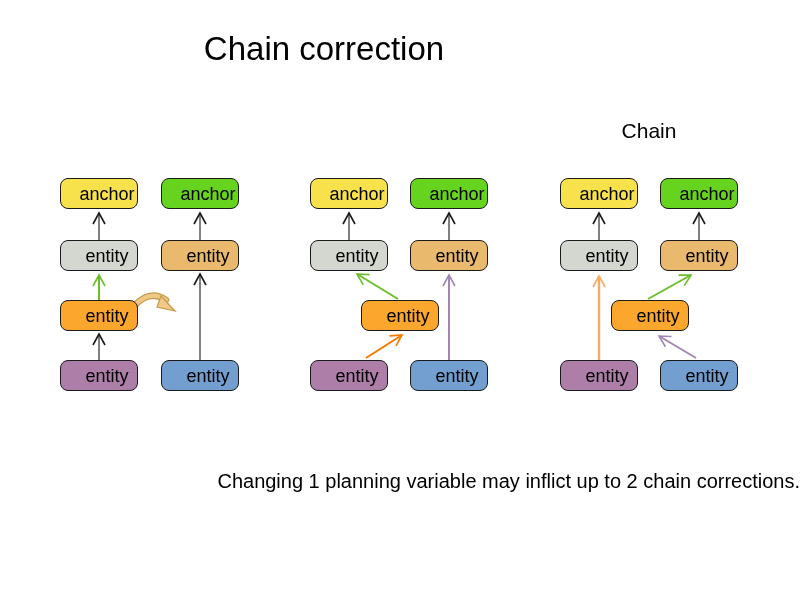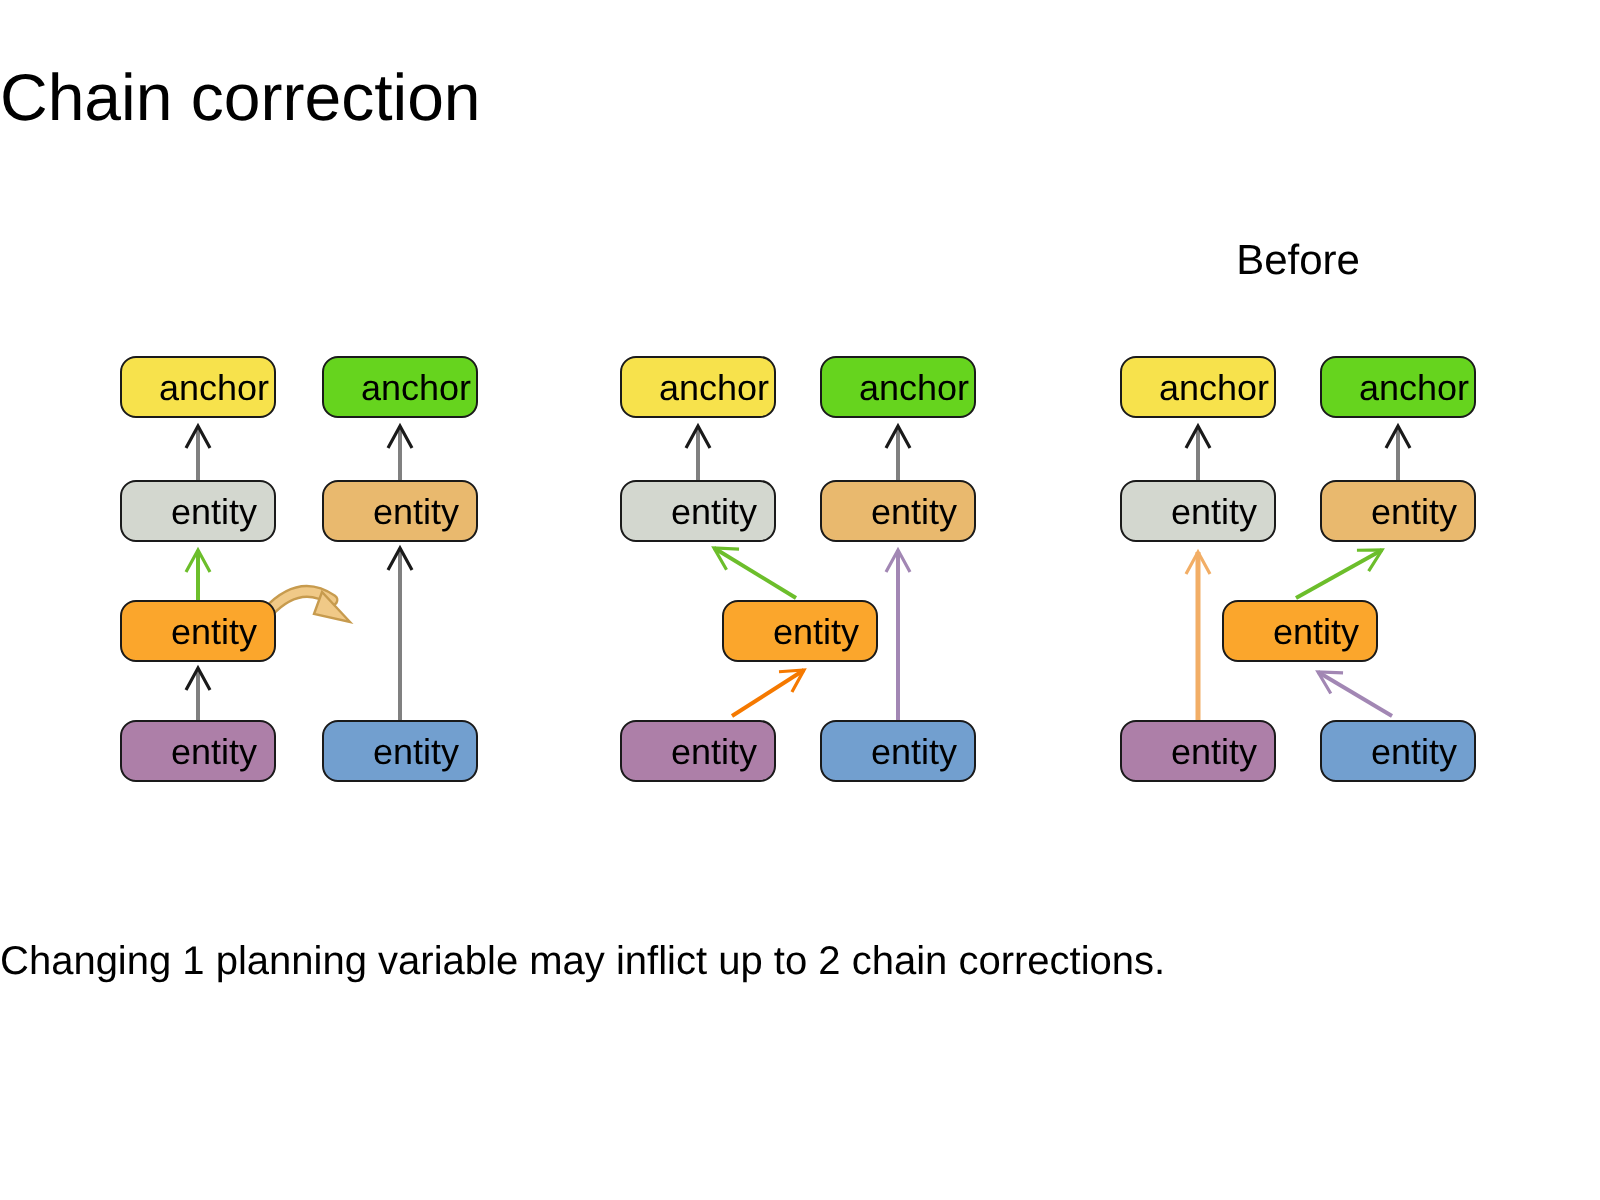--- a/index.html
+++ b/index.html
@@ -5,32 +5,32 @@
   html,body{margin:0;padding:0;background:#ffffff;}
   #canvas{
     position:relative;
     width:800px;height:600px;
     background:var(--bg,#ffffff);
     font-family:"Liberation Sans","DejaVu Sans",sans-serif;
     overflow:hidden;
   }
   .title{
     position:absolute;left:0;top:30px;width:648px;
-    text-align:left;font-size:33px;color:var(--text,#000);
+    text-align:center;font-size:33px;color:var(--text,#000);
     letter-spacing:0px;
   }
   .group-label{
     position:absolute;top:119px;width:178px;
     text-align:center;font-size:21px;color:var(--text,#000);
   }
   #label-before{left:310px;}
   #label-after{left:560px;}
   .caption{
     position:absolute;left:0;top:470px;width:800px;
-    text-align:left;font-size:20px;color:var(--text,#000);
+    text-align:right;font-size:20px;color:var(--text,#000);
   }
   .node{
     position:absolute;width:78px;height:31px;
     border:1.5px solid #1a1a1a;border-radius:8px;
     box-sizing:border-box;
     display:flex;align-items:center;justify-content:center;
     font-size:18px;color:var(--text,#000);
     line-height:1;
     padding-left:16px;
   }
@@ -57,21 +57,21 @@
   .move-over{fill:none;stroke:var(--move_fill,#F0C987);stroke-width:4;stroke-linecap:round;}
   .move-head{fill:var(--move_fill,#F0C987);stroke:var(--move_outline,#C79B4E);stroke-width:1.2;}
 </style>
 </head>
 <body>
 
 <div id="canvas">
 
   <div class="title">Chain correction</div>
 
-  <div class="group-label" id="label-after">Before</div>
+  <div class="group-label" id="label-after">Chain</div>
 
   <svg id="arrows" width="800" height="600" viewBox="0 0 800 600">
     <defs>
       <marker id="mDark" markerUnits="userSpaceOnUse" markerWidth="26" markerHeight="20" refX="0" refY="0" orient="auto" viewBox="-13 -10 26 20">
         <path class="chev chev-dark" d="M-11,-6 L0,0 L-11,6"></path>
       </marker>
       <marker id="mGreen" markerUnits="userSpaceOnUse" markerWidth="26" markerHeight="20" refX="0" refY="0" orient="auto" viewBox="-13 -10 26 20">
         <path class="chev chev-green" d="M-11,-6 L0,0 L-11,6"></path>
       </marker>
       <marker id="mOrange" markerUnits="userSpaceOnUse" markerWidth="26" markerHeight="20" refX="0" refY="0" orient="auto" viewBox="-13 -10 26 20">

